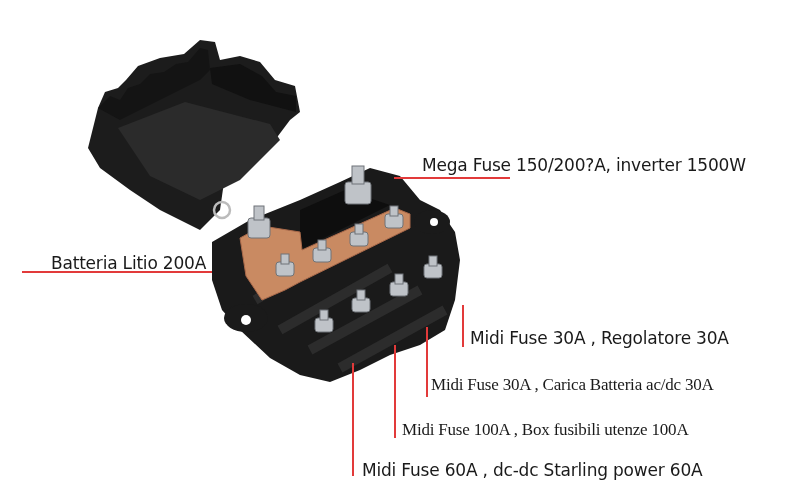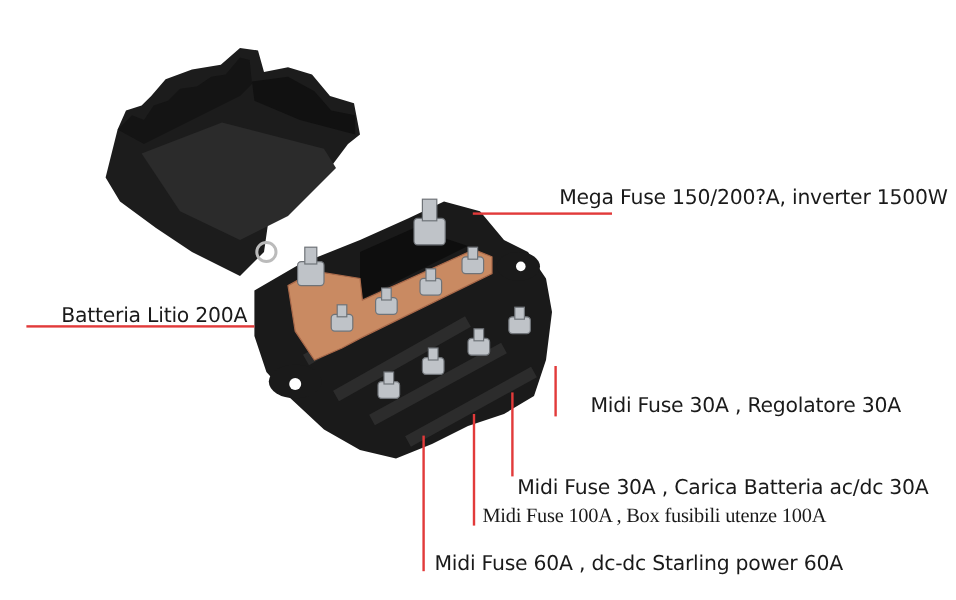--- a/index.html
+++ b/index.html
@@ -64,18 +64,18 @@
   </g>
 </svg>
 
 <div class="line" style="left:394px; top:177px; width:116px; height:2px;"></div>
 <div class="line" style="left:22px; top:271px; width:190px; height:2px;"></div>
 <div class="line" style="left:462px; top:305px; width:2px; height:42px;"></div>
 <div class="line" style="left:426px; top:327px; width:2px; height:70px;"></div>
 <div class="line" style="left:394px; top:345px; width:2px; height:93px;"></div>
 <div class="line" style="left:352px; top:363px; width:2px; height:113px;"></div>
 
-<div class="label" style="left:422px; top:155px;margin-left:44px;">Mega Fuse 150/200?A,  inverter 1500W</div>
+<div class="label" style="left:422px; top:155px;">Mega Fuse 150/200?A,  inverter 1500W</div>
 <div class="label" style="left:26px; top:253px;margin-left:25px;">Batteria Litio 200A</div>
-<div class="label" style="left:492px; top:328px;text-align:center;">Midi Fuse 30A , Regolatore 30A</div>
-<div class="label" style="left:431px; top:397px;">Midi Fuse 30A , Carica Batteria ac/dc 30A</div>
+<div class="label" style="left:470px; top:328px;text-align:center;">Midi Fuse 30A , Regolatore 30A</div>
+<div class="label" style="left:431px; top:375px;font-family:Liberation Serif, serif;">Midi Fuse 30A , Carica Batteria ac/dc 30A</div>
 <div class="label" style="left:402px; top:420px;font-family:Liberation Serif, serif;">Midi Fuse 100A , Box fusibili utenze 100A</div>
 <div class="label" style="left:362px; top:460px;">Midi Fuse 60A , dc-dc Starling power 60A</div>
 
 </body></html>

